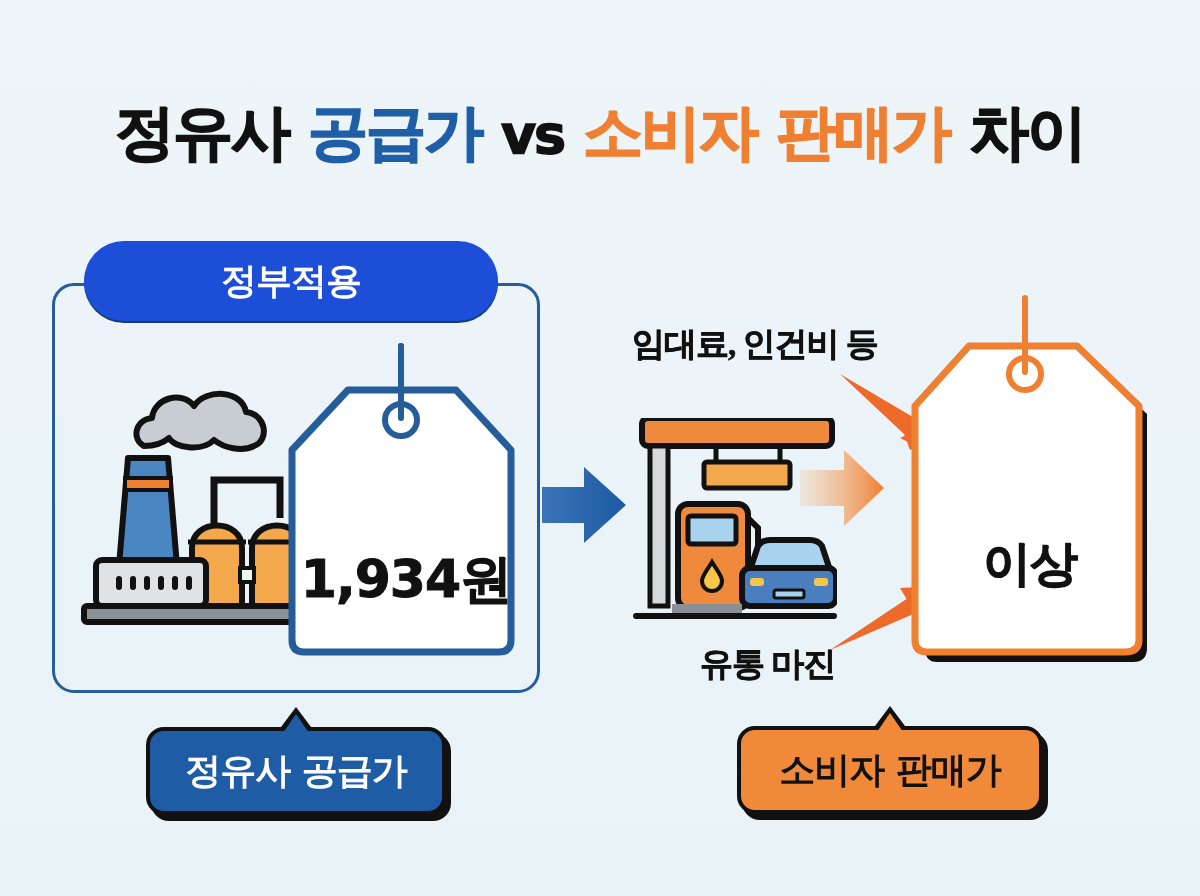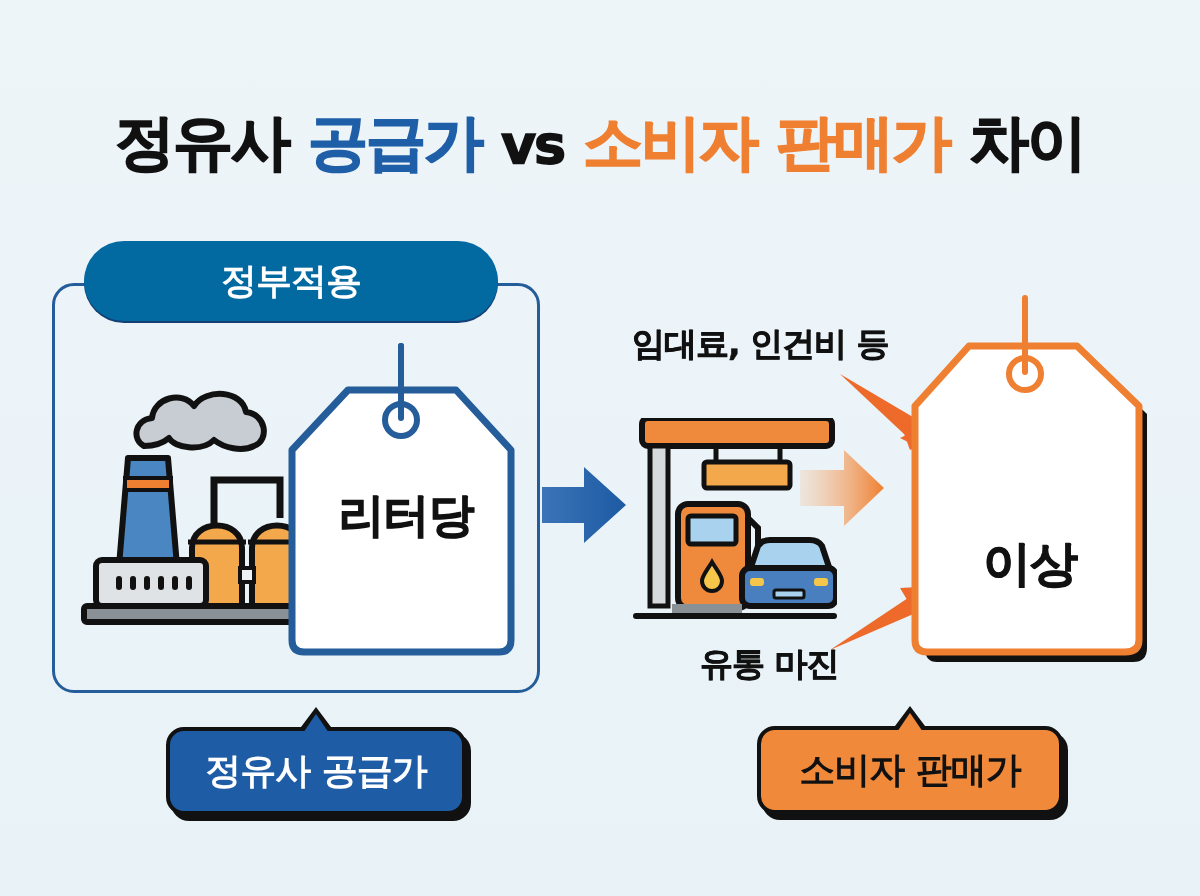--- a/index.html
+++ b/index.html
@@ -8,73 +8,72 @@
       background: linear-gradient(180deg, #eef5f9 0%, #eaf3f8 60%, #e9f2f7 100%);
       font-family: "DejaVu Sans", "Liberation Sans", sans-serif;
       position: relative;
     }
     .abs { position: absolute; }
 
     
     .title {
       position: absolute; left: 0; top: 98px; width: 1200px;
       text-align: center; font-size: 60px; font-weight: 900;
-      letter-spacing: -2px; color: #111; line-height: 88px;
+      letter-spacing: -2px; color: #111; line-height: 69px;
       -webkit-text-stroke: 1.5px currentColor;
     }
     .title .blue { color: #1f5fa8; }
     .title .orange { color: #ef7f31; }
     .title .vs { font-size: 54px; }
 
     
     .frame {
       position: absolute; left: 52px; top: 283px; width: 488px; height: 410px;
       border: 3px solid #245d99; border-radius: 22px;
     }
     .gov-pill {
       position: absolute; left: 84px; top: 241px; width: 414px; height: 80px;
-      background: #0369a1; border-radius: 40px;
+      background: #1d4ed8; border-radius: 40px;
       display: flex; align-items: center; justify-content: center;
       font-size: 36px; font-weight: 900; color: #fff; letter-spacing: -1px;
       box-shadow: 0 2px 0 #143f74;
     }
     .gov-pill .hl { color: #f6e25a; margin: 0 12px; }
 
     
     .tag-text {
       position: absolute; width: 100%; text-align: center;
       font-weight: 900; color: #111; letter-spacing: -1px;
       -webkit-text-stroke: 1px #111;
     }
 
     
     .bubble {
       position: absolute; height: 88px; border-radius: 18px;
       border: 4px solid #111;
       display: flex; align-items: center; justify-content: center;
       font-size: 36px; font-weight: 900; letter-spacing: -1px;
       box-shadow: 5px 6px 0 #111;
-      margin-left: 20px;
     }
     .bubble::before {
       content: ""; position: absolute; left: 50%; top: -24px; transform: translateX(-50%);
       border-left: 18px solid transparent; border-right: 18px solid transparent;
       border-bottom: 24px solid #111;
     }
     .bubble::after {
       content: ""; position: absolute; left: 50%; top: -17px; transform: translateX(-50%);
       border-left: 13px solid transparent; border-right: 13px solid transparent;
       border-bottom: 19px solid var(--fill);
     }
     .bubble.blue { --fill: #1f5ca6; background: #1f5ca6; color: #fff; left: 146px; top: 727px; width: 300px; }
     .bubble.orange { --fill: #f08a3a; background: #f08a3a; color: #111; left: 737px; top: 726px; width: 306px; }
 
     .label {
       position: absolute; font-size: 33px; font-weight: 900; color: #111; letter-spacing: -1px;
-      -webkit-text-stroke: 0.6px #111; white-space: nowrap;
+      -webkit-text-stroke: 0.6px #111; white-space: nowrap; font-family: Liberation Serif, serif;
     }
   </style>
 </head>
 <body>
 
 <div class="title">
   <span>정유사</span>
   <span class="blue">공급가</span>
   <span class="vs">vs</span>
   <span class="orange">소비자 판매가</span>
@@ -115,21 +114,21 @@
   <rect x="10" y="238" width="228" height="16" rx="3" fill="#8a9196" stroke="#111" stroke-width="6"></rect>
 </svg>
 
 <div class="abs" style="left:286px;top:340px;width:240px;height:320px">
   <svg width="240" height="320" viewBox="0 0 240 320" style="position:absolute;left:0;top:0">
     <line x1="115" y1="6" x2="115" y2="78" stroke="#245d99" stroke-width="6" stroke-linecap="round"></line>
     <path d="M62 50 H170 L225 110 V300 Q225 312 213 312 H18 Q6 312 6 300 V110 Z" fill="#fff" stroke="#245d99" stroke-width="7" stroke-linejoin="round"></path>
     <line x1="115" y1="6" x2="115" y2="78" stroke="#245d99" stroke-width="6" stroke-linecap="round"></line>
     <circle cx="115" cy="80" r="16" fill="none" stroke="#245d99" stroke-width="6"></circle>
   </svg>
-  <div class="tag-text" style="top:145px;font-size:46px">리터당</div>
+  <div class="tag-text" style="top:205px;font-size:52px">1,934원</div>
 </div>
 
 <svg class="abs" style="left:540px;top:465px" width="90" height="80" viewBox="0 0 90 80">
   <defs>
     <linearGradient id="ba" x1="0" x2="1">
       <stop offset="0" stop-color="#3b74b8"></stop>
         <stop offset="1" stop-color="#1d5aa3"></stop>
     </linearGradient>
   </defs>
   <path d="M2 22 H44 V2 L86 40 L44 78 V58 H2 Z" fill="url(#ba)"></path>

